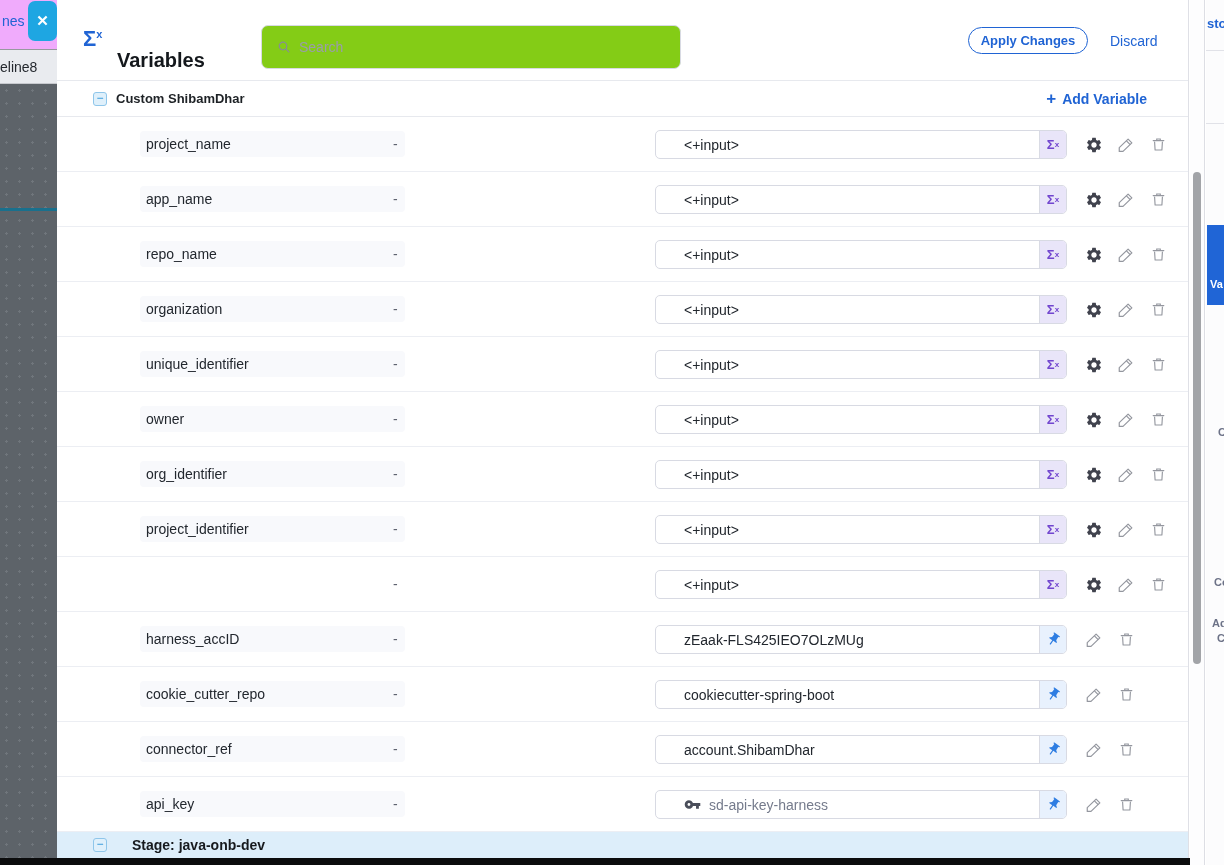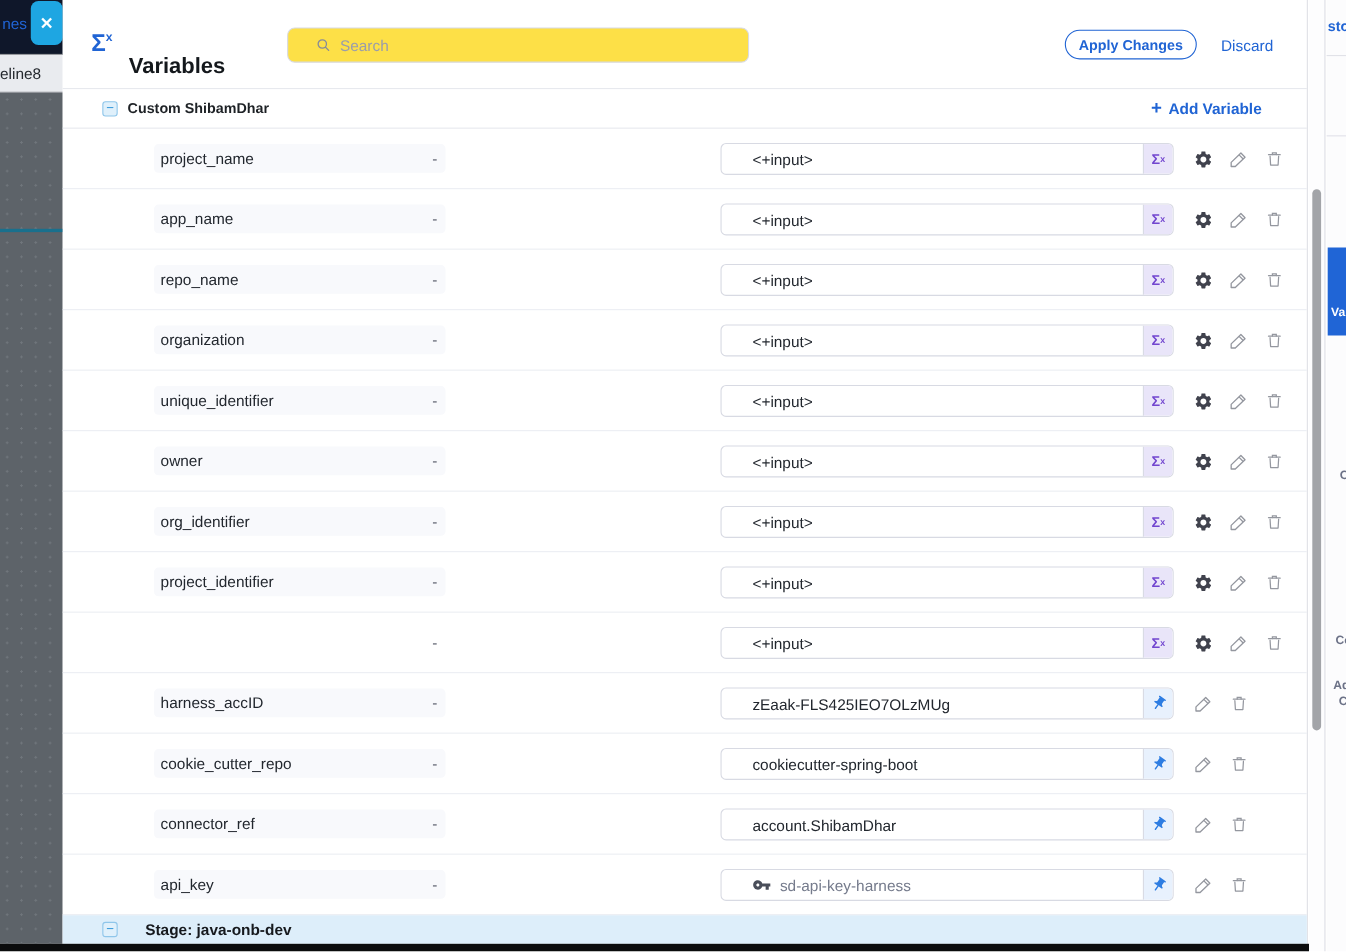--- a/index.html
+++ b/index.html
@@ -1,41 +1,41 @@
 <!DOCTYPE html>
 <html><head>
 <meta charset="utf-8">
 <style>
   * { margin:0; padding:0; box-sizing:border-box; }
   html,body { width:1224px; height:865px; overflow:hidden; }
   body { font-family:"Liberation Sans", sans-serif; background:#ffffff; position:relative; }
 
   
   .underlay { position:absolute; left:0; top:0; width:57px; height:865px; }
-  .u-top { height:50px; background:#0f172a; border-bottom:1px solid #97999e; position:relative; }
+  .u-top { height:50px; background:#f0abfc; border-bottom:1px solid #97999e; position:relative; }
   .crumb-partial { position:absolute; left:2px; top:13px; color:#2064d4; font-size:14px; white-space:nowrap; }
   .close-btn { position:absolute; left:28px; top:1px; width:29px; height:40px; background:#1ea6e2; border:none;
                border-radius:7px; color:#fff; font-size:15px; font-weight:700; display:flex; align-items:center;
                justify-content:center; cursor:pointer; }
   .u-tab { height:34px; background:#e9ebef; border-bottom:1px solid #c7c9ce; display:flex; align-items:center;
            font-size:14px; color:#24282e; white-space:nowrap; overflow:hidden; }
   .u-canvas { height:774px; background-color:#5d6369; position:relative;
               background-image:radial-gradient(#70767c 1px, transparent 1.2px); background-size:13px 13px; }
   .canvas-line { position:absolute; left:0; top:124px; width:100%; height:3px; background:#19708d; }
   .black-bar { position:absolute; left:0; top:858px; width:1190px; height:7px; background:#0b0c0d; z-index:30; }
 
   
   .panel { position:absolute; left:57px; top:0; width:1132px; height:865px; background:#fff;
            border-right:1px solid #dfe0e6; }
   .panel-header { height:81px; border-bottom:1px solid #e7e9ee; position:relative; }
   .hdr-sigma { position:absolute; left:26px; top:26px; color:#2064d4; font-size:22px; font-weight:700; }
   .hdr-sigma sup { font-size:11px; font-weight:700; }
   .hdr-title { position:absolute; left:60px; top:27px; font-size:20px; font-weight:700; color:#14181c;margin-top:22px; }
-  .search { position:absolute; left:204px; top:25px; width:420px; height:32px; border:1px solid #d8dae3;
-            border-radius:7px; background:#fde047; display:flex; align-items:center; padding-left:24px; gap:7px; }
+  .search { position:absolute; left:204px; top:25px; width:420px; height:44px; border:1px solid #d8dae3;
+            border-radius:7px; background:#84cc16; display:flex; align-items:center; padding-left:14px; gap:7px; }
   .search input { border:none; outline:none; flex:1; font-size:14px; color:#3a3e48; background:transparent;
                   font-family:"Liberation Sans", sans-serif; }
   .search input::placeholder { color:#9a9dab; }
   .apply-btn { position:absolute; left:911px; top:27px; width:120px; height:27px; background:#fff;
                border:1.5px solid #2064d4; border-radius:14px; color:#2064d4; font-weight:700; font-size:13px;
                display:flex; align-items:center; justify-content:center; cursor:pointer;
                font-family:"Liberation Sans", sans-serif; }
   .discard-btn { position:absolute; left:1053px; top:33px; background:none; border:none; color:#2064d4;
                  font-size:14px; cursor:pointer; font-family:"Liberation Sans", sans-serif; }
 

